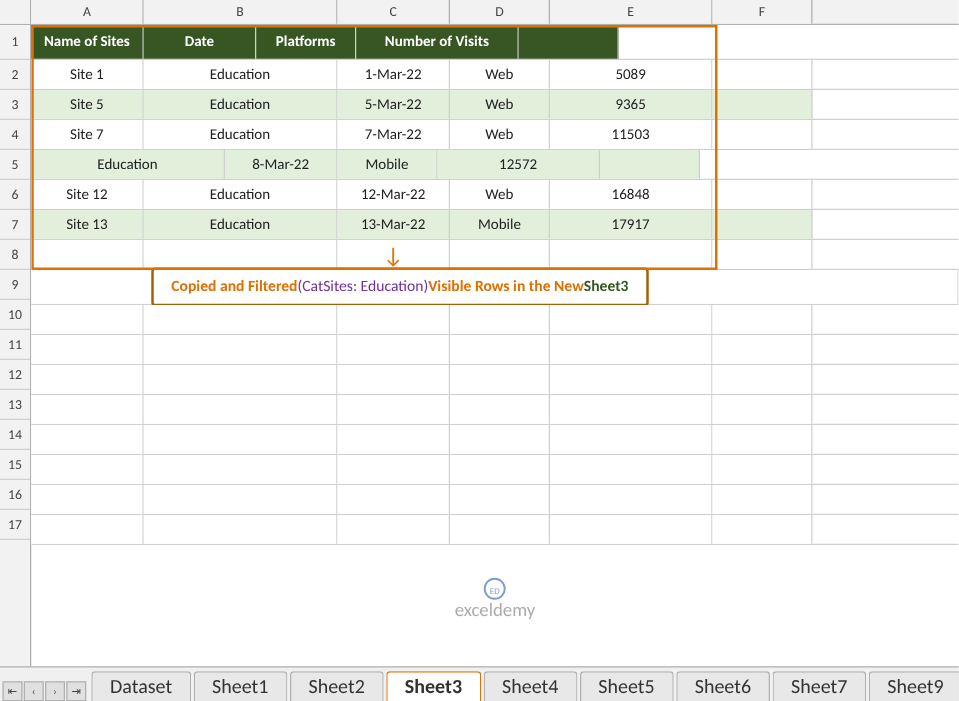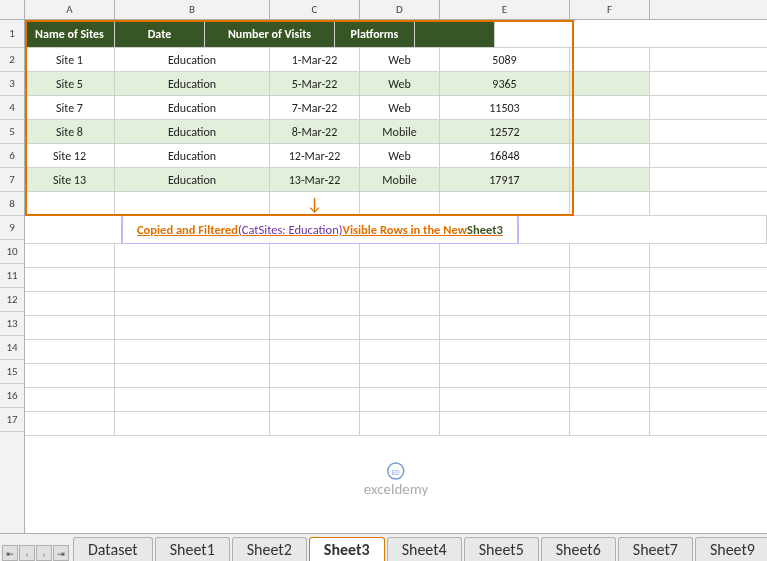--- a/index.html
+++ b/index.html
@@ -118,30 +118,29 @@
 
     
     .data-row-even .cell {
       background: #e2efda;
     }
     .data-row-odd .cell {
       background: #ffffff;
     }
 
     .annotation-box {
-      border: 2px solid #c4b5fd;
+      border: 2px solid #a16207;
       border-radius: 3px;
       padding: 6px 14px;
       font-size: 12.5px;
       font-weight: normal;
       color: #e07000;
       background: #fff;
       display: inline-flex;
       gap: 0;
-      text-decoration: underline;
     }
 
     .ann-text-red { color: #e07000; font-weight: bold; }
     .ann-text-purple { color: #7030a0; font-weight: normal; text-align: center; }
     .ann-text-green-bold { color: #375623; font-weight: bold; }
 
     .orange-border {
       position: absolute;
       top: 0;
       left: 0;
@@ -254,22 +253,22 @@
       <div class="row-num row-h2">17</div>
     </div>
 
     <div class="grid-area" style="position:relative;">
 
       <div class="orange-border" style="top:0; left:0; width:549px; height:196px;"></div>
 
       <div class="grid-row header-row row-h1">
         <div class="cell col-a">Name of Sites</div>
         <div class="cell col-c">Date</div>
+        <div class="cell col-d">Platforms</div>
         <div class="cell col-e">Number of Visits</div>
-        <div class="cell col-d">Platforms</div>
         <div class="cell col-f"></div>
       </div>
 
       <div class="grid-row data-row-odd row-h2">
         <div class="cell col-a">Site 1</div>
         <div class="cell col-b">Education</div>
         <div class="cell col-c">1-Mar-22</div>
         <div class="cell col-d">Web</div>
         <div class="cell col-e">5089</div>
         <div class="cell col-f"></div>
@@ -287,21 +286,20 @@
       <div class="grid-row data-row-odd row-h2">
         <div class="cell col-a">Site 7</div>
         <div class="cell col-b">Education</div>
         <div class="cell col-c">7-Mar-22</div>
         <div class="cell col-d">Web</div>
         <div class="cell col-e">11503</div>
         <div class="cell col-f"></div>
       </div>
 
       <div class="grid-row data-row-even row-h2">
-        <div class="cell col-a">Site 8</div>
         <div class="cell col-b">Education</div>
         <div class="cell col-c">8-Mar-22</div>
         <div class="cell col-d">Mobile</div>
         <div class="cell col-e">12572</div>
         <div class="cell col-f"></div>
       </div>
 
       <div class="grid-row data-row-odd row-h2">
         <div class="cell col-a">Site 12</div>
         <div class="cell col-b">Education</div>

